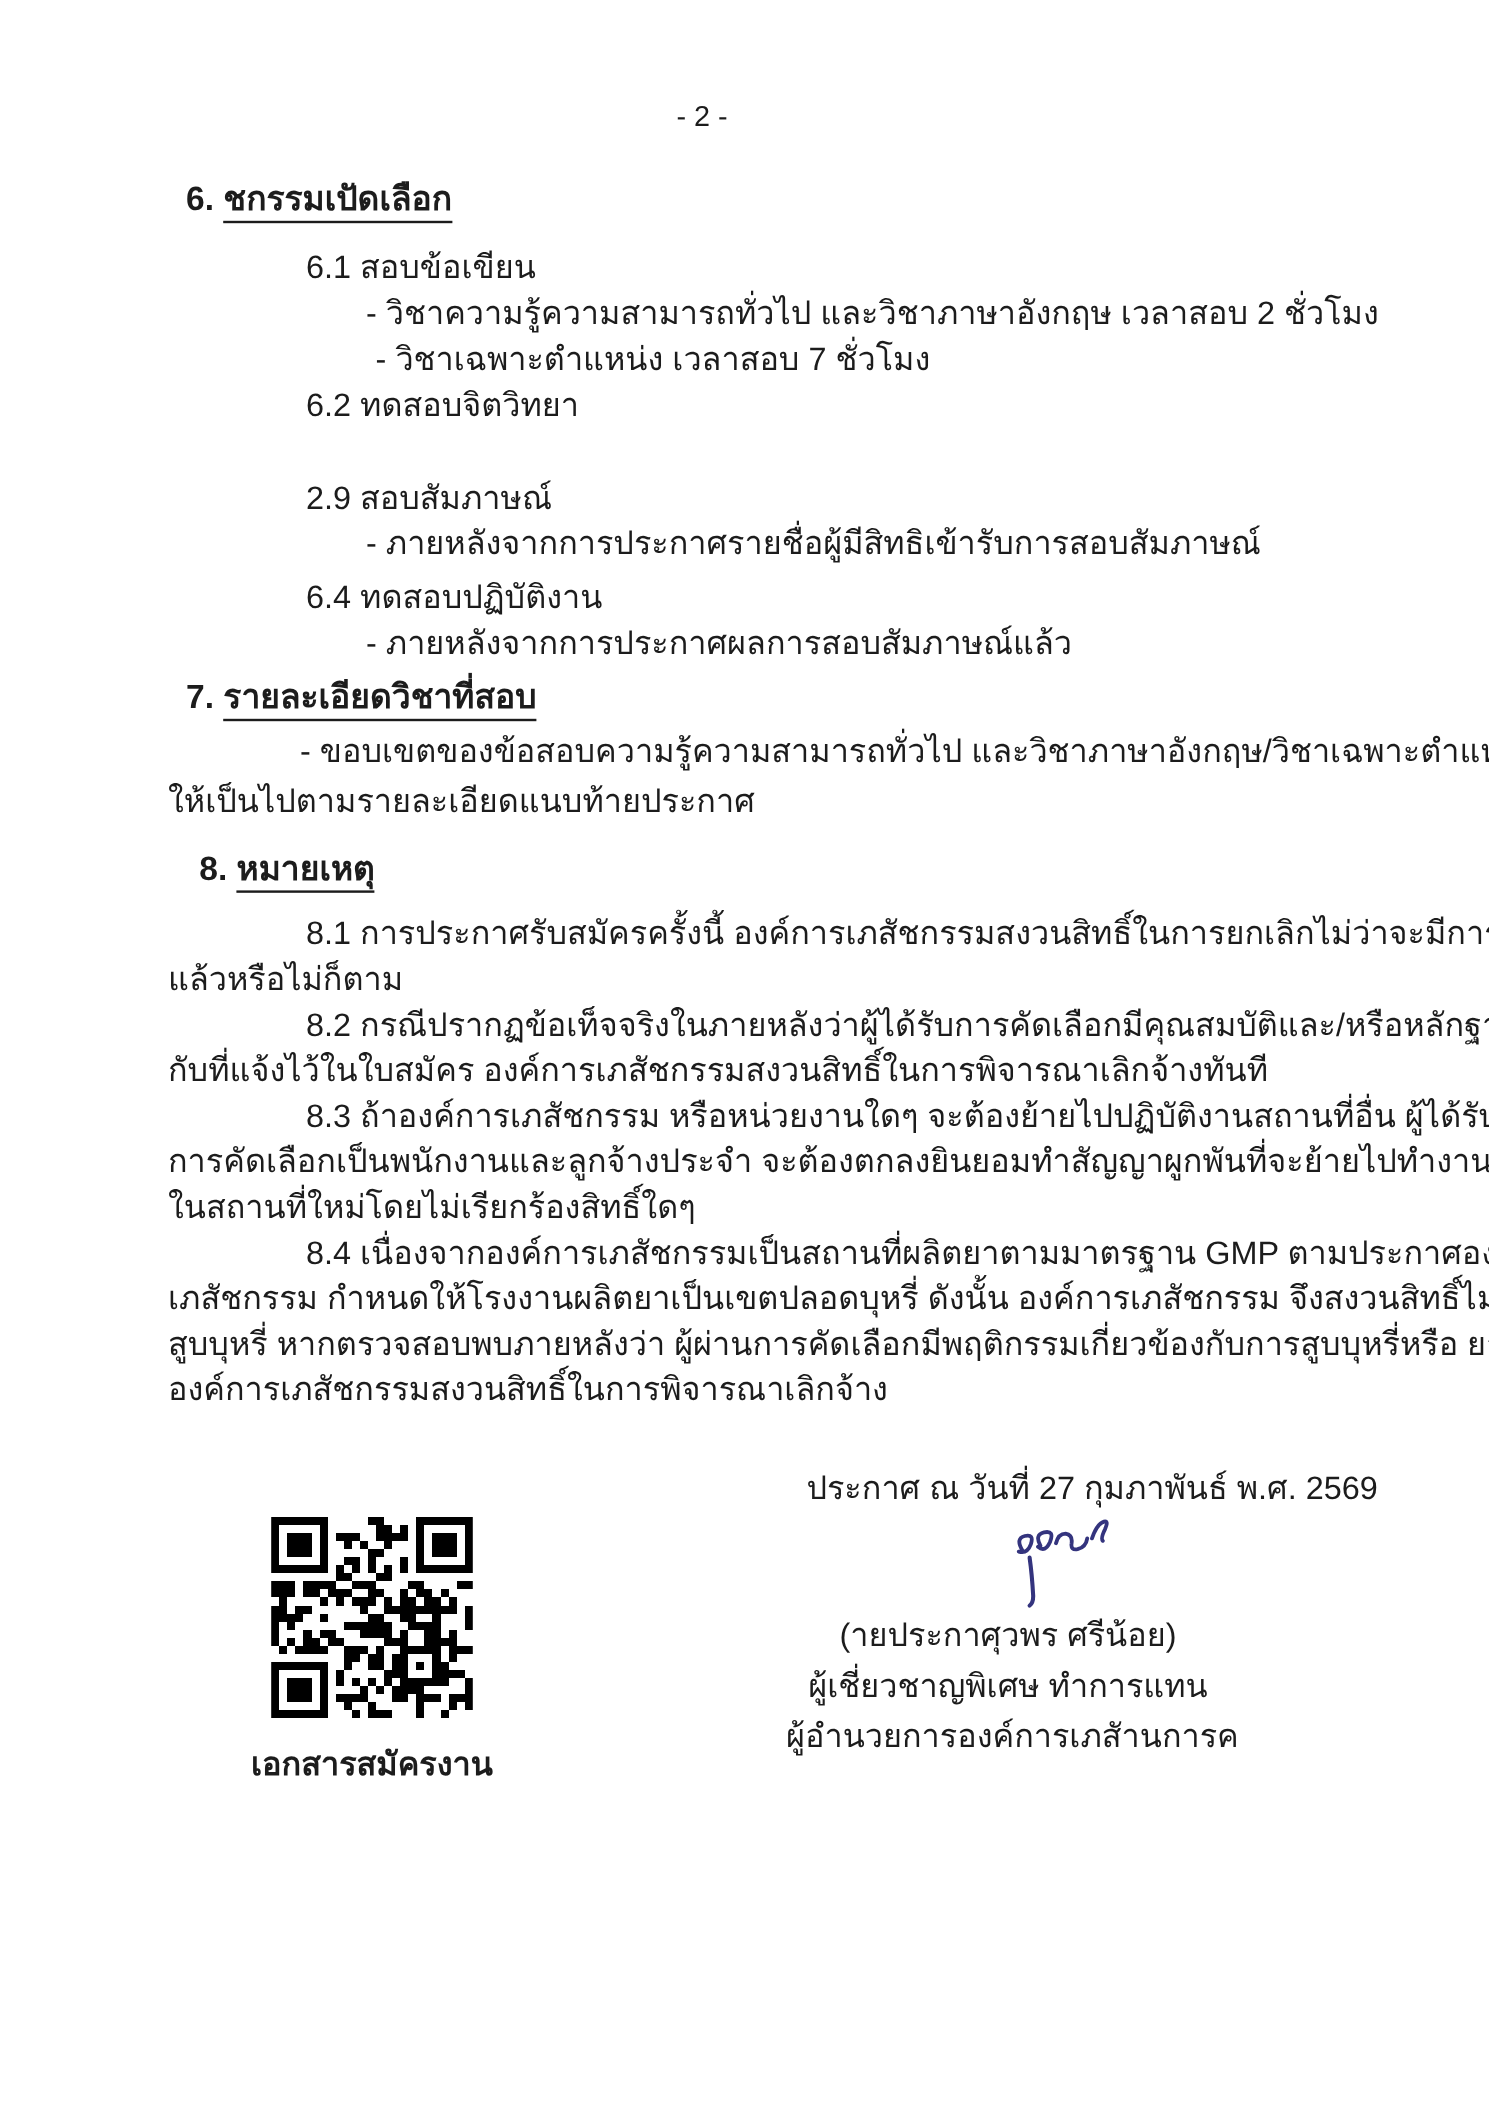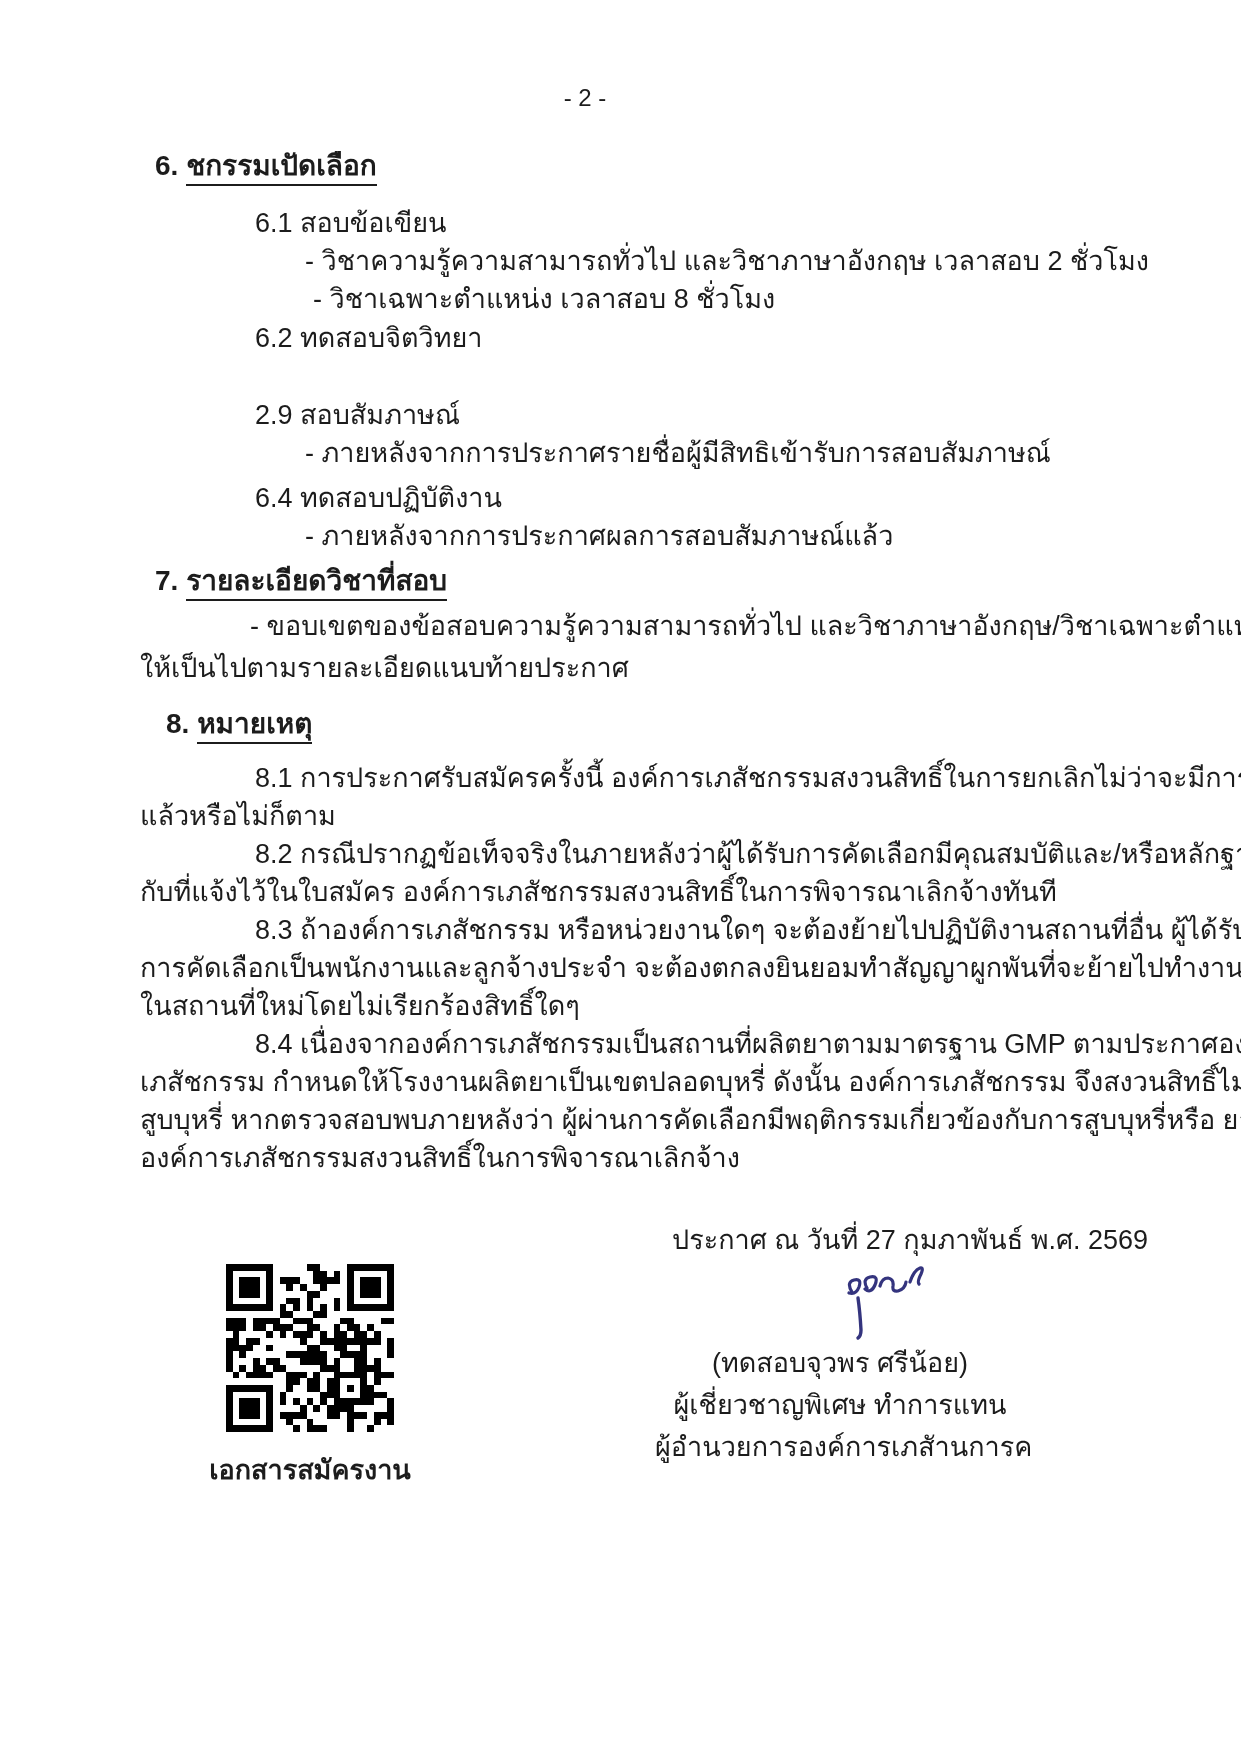--- a/index.html
+++ b/index.html
@@ -33,21 +33,21 @@
 <div class="page">
 
   <div class="abs pagenum">- 2 -</div>
 
   <div class="abs heading" style="left:155px;top:148px;">
     <span>6.</span>
     <span class="htitle">ชกรรมเปัดเลือก</span>
   </div>
   <div class="abs ind1" style="top:205px;">6.1 สอบข้อเขียน</div>
   <div class="abs ind2" style="top:243px;">- วิชาความรู้ความสามารถทั่วไป และวิชาภาษาอังกฤษ เวลาสอบ 2 ชั่วโมง</div>
-  <div class="abs" style="left:313px;top:281px;">- วิชาเฉพาะตำแหน่ง เวลาสอบ 8 ชั่วโมง</div>
+  <div class="abs" style="left:313px;top:281px;">- วิชาเฉพาะตำแหน่ง เวลาสอบ 7 ชั่วโมง</div>
   <div class="abs ind1" style="top:320px;">6.2 ทดสอบจิตวิทยา</div>
   <div class="abs ind1" style="top:397px;">2.9 สอบสัมภาษณ์</div>
   <div class="abs ind2" style="top:435px;">- ภายหลังจากการประกาศรายชื่อผู้มีสิทธิเข้ารับการสอบสัมภาษณ์</div>
   <div class="abs ind1" style="top:480px;">6.4 ทดสอบปฏิบัติงาน</div>
   <div class="abs ind2" style="top:518px;">- ภายหลังจากการประกาศผลการสอบสัมภาษณ์แล้ว</div>
 
   <div class="abs heading" style="left:155px;top:563px;">
     <span>7.</span>
     <span class="htitle">รายละเอียดวิชาที่สอบ</span>
   </div>
@@ -71,21 +71,21 @@
 
   <div class="abs" style="left:672px;top:1222px;">ประกาศ ณ วันที่  27  กุมภาพันธ์ พ.ศ. 2569</div>
 
   <div class="abs sig">
     <svg width="130" height="100" viewBox="0 0 130 100">
       <path d="M30 34 q-6 -10 2 -12 q8 -2 5 7 q-3 8 -10 6 M45 30 q-5 -9 3 -11 q9 -2 5 8 q-4 9 -10 4 M58 28 q2 -8 8 -8 q6 1 5 8 q-1 6 5 5 q7 -2 8 -9 M88 24 q4 -12 10 -14 q4 -1 1 6 q-4 8 -2 10" fill="none" stroke="#34347e" stroke-width="3.2" stroke-linecap="round"></path>
       <path d="M36 40 q2 14 3 32 q0 6 -3 8" fill="none" stroke="#34347e" stroke-width="3.4" stroke-linecap="round"></path>
     </svg>
   </div>
 
-  <div class="abs footer-center" style="top:1345px;">(ทดสอบจุวพร  ศรีน้อย)</div>
+  <div class="abs footer-center" style="top:1345px;">(ายประกาศุวพร  ศรีน้อย)</div>
   <div class="abs footer-center" style="top:1387px;">ผู้เชี่ยวชาญพิเศษ ทำการแทน</div>
   <div class="abs footer-center" style="top:1429px;">ผู้อำนวยการองค์การเภสัานการค</div>
 
   <div class="abs qr-box">
     <svg id="qr-svg" width="168" height="168" viewBox="0 0 25 25" shape-rendering="crispEdges">
         <rect x="0" y="0" width="1" height="1" fill="#000"></rect>
         <rect x="1" y="0" width="1" height="1" fill="#000"></rect>
         <rect x="2" y="0" width="1" height="1" fill="#000"></rect>
         <rect x="3" y="0" width="1" height="1" fill="#000"></rect>
         <rect x="4" y="0" width="1" height="1" fill="#000"></rect>

